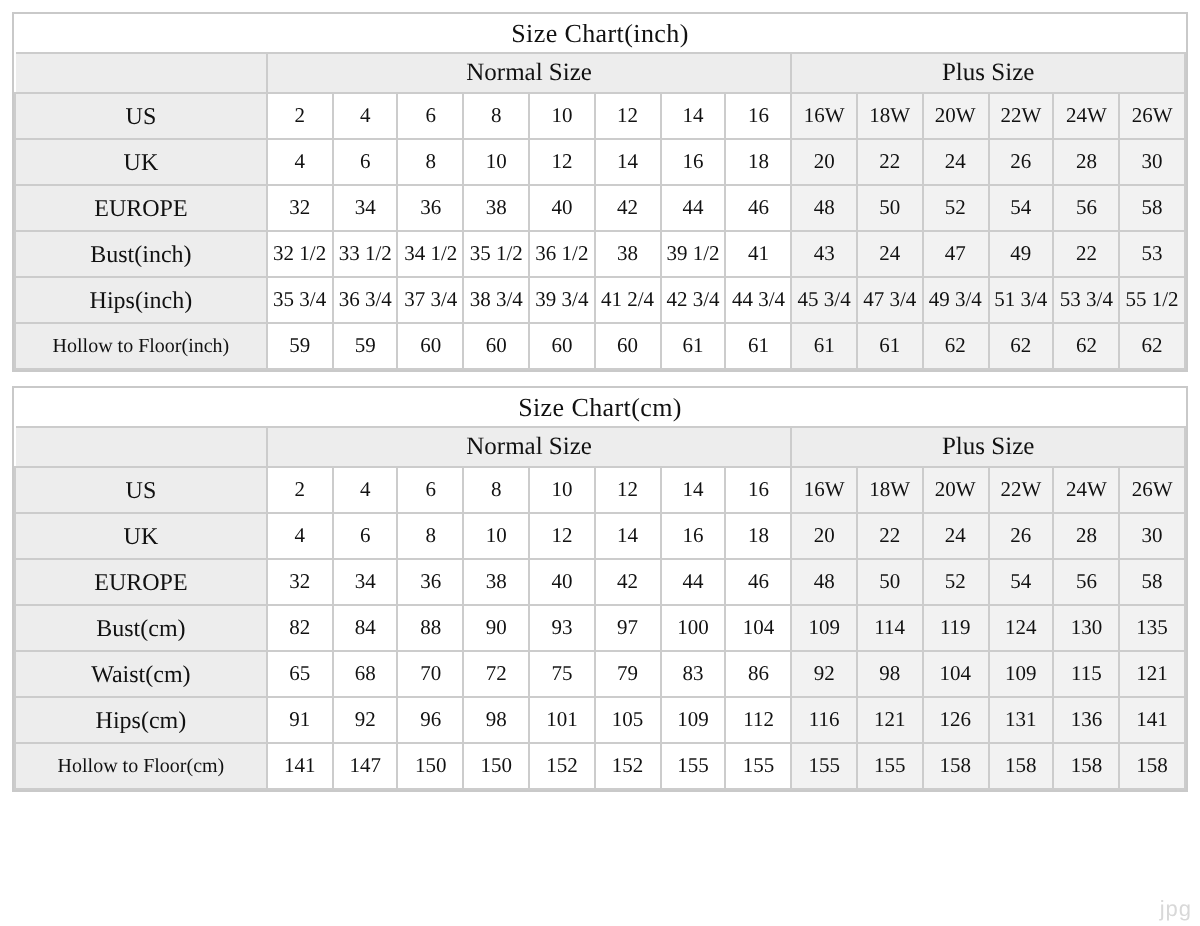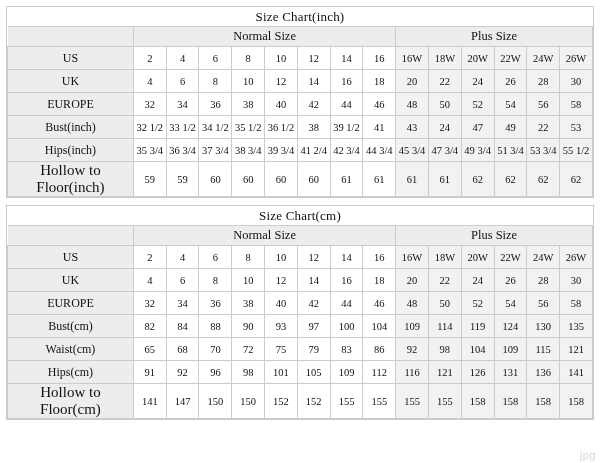--- a/index.html
+++ b/index.html
@@ -56,21 +56,21 @@
     font-size: 12.5px;
     height: 19px;
     background: #ededed;
   }
   .label-cell {
     font-size: 12px;
     height: 22px;
     background: #ededed;
   }
   .label-cell.small {
-    font-size: 15px;
+    font-size: 10px;
   }
   .data-cell {
     font-size: 10.5px;
     height: 22px;
     background: #ffffff;
   }
   .data-cell.plus {
     background: #f2f2f2;
   }
   .corner-blank {

